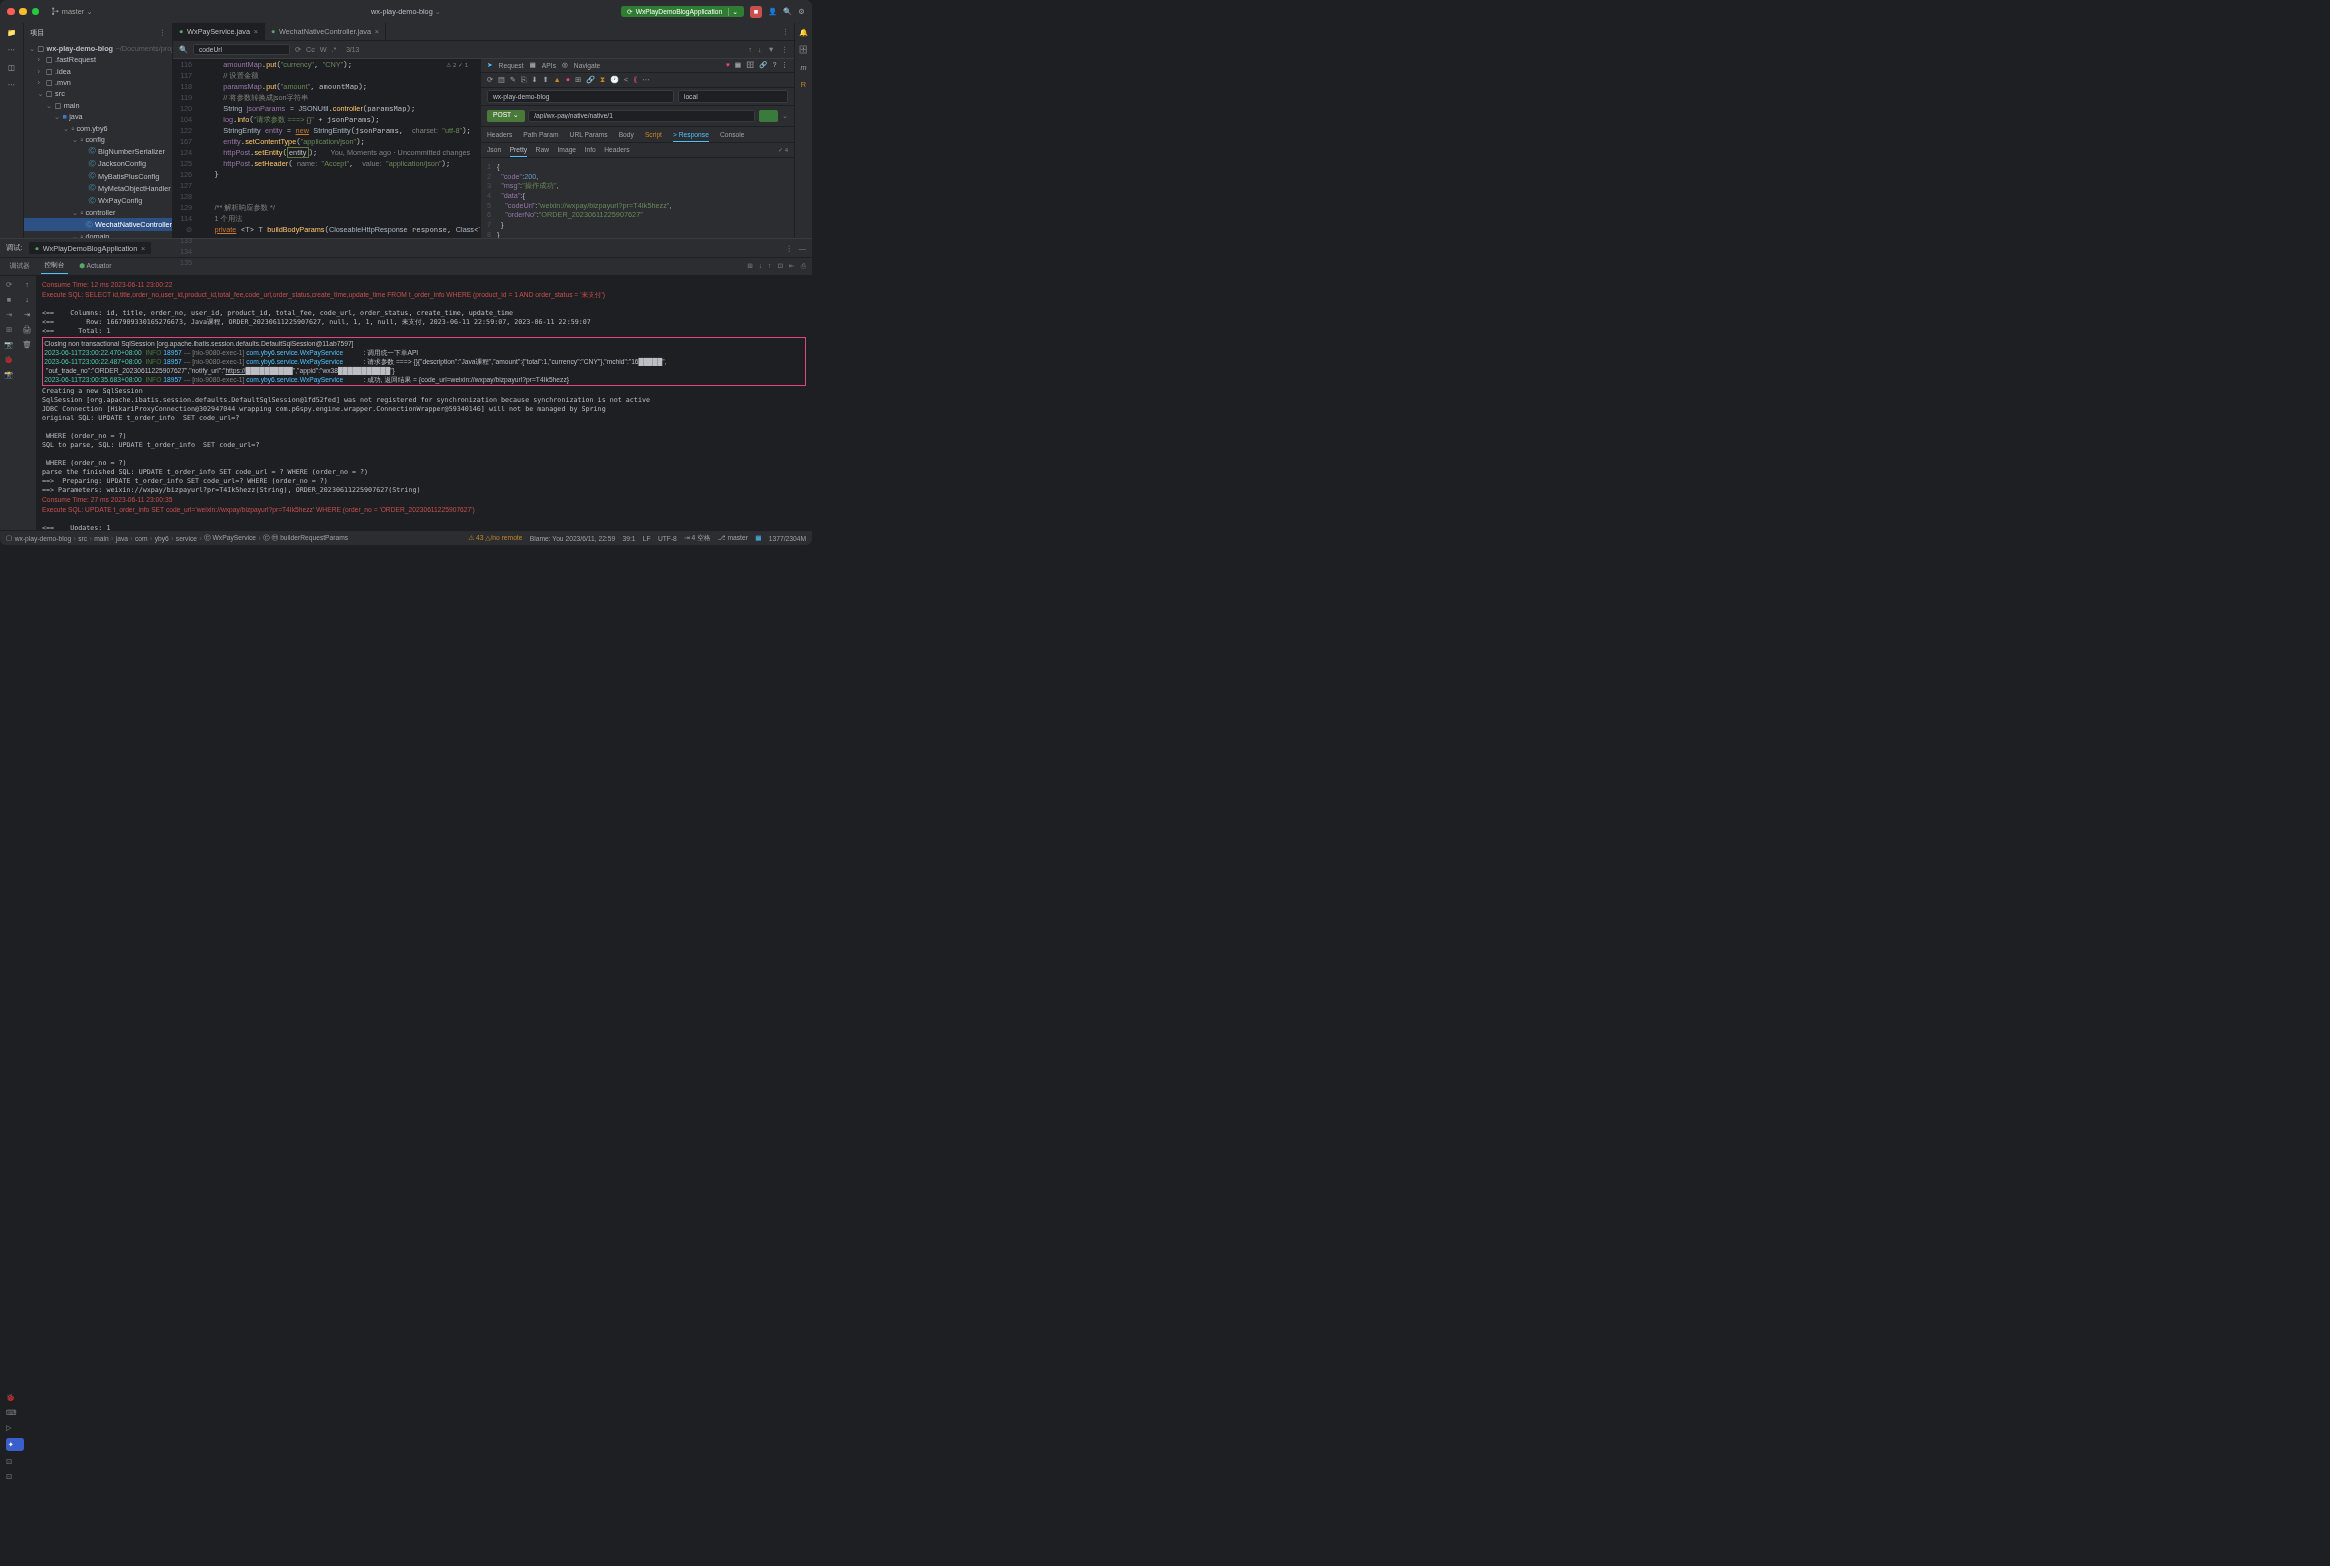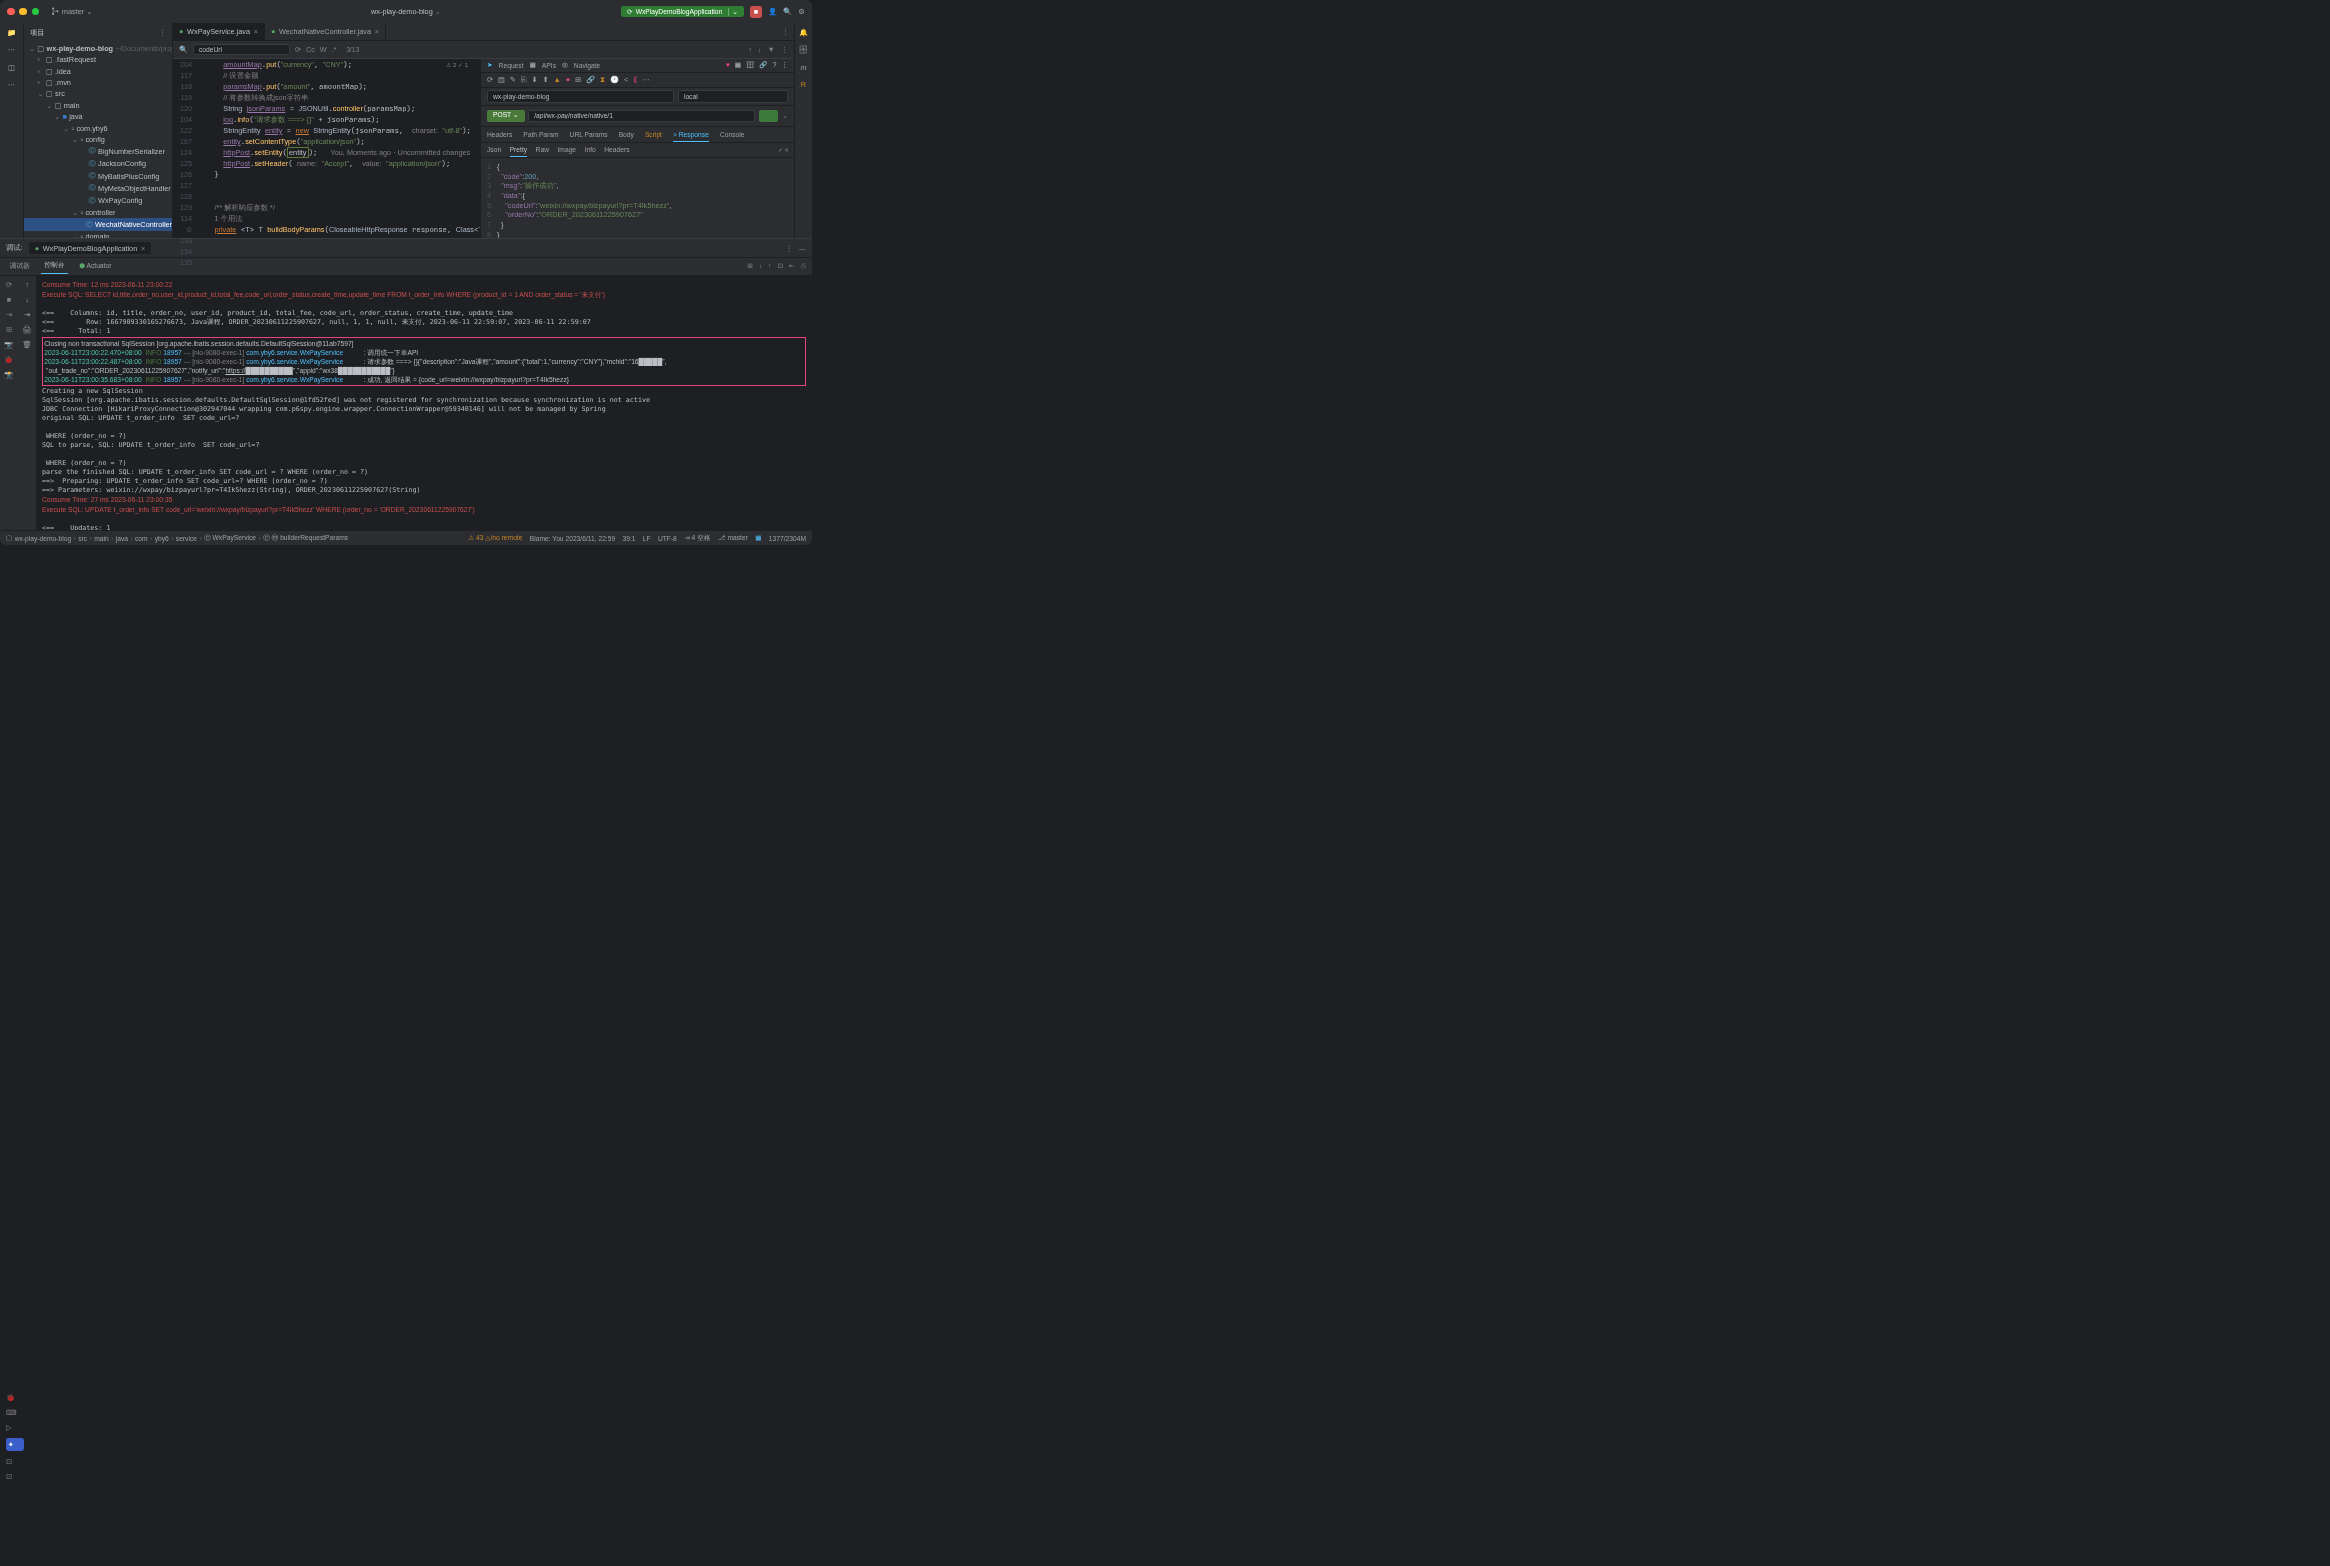--- a/index.html
+++ b/index.html
@@ -31,21 +31,21 @@
 .tab { padding: 3.7px 6px; display: flex; align-items: center; gap: 3.7px; color: #a0a0a0; font-size: 7.3px; border-right: 0.6px solid #1e1f22; }
 .tab.active { background: #1e1f22; color: #bcbec4; }
 .tab-close { color: #808080; }
 .search-bar { height: 18px; background: #2b2d30; display: flex; align-items: center; padding: 0 6px; gap: 4.9px; border-bottom: 0.6px solid #393b40; }
 .search-input { background: #1e1f22; border: 0.6px solid #393b40; color: #bcbec4; padding: 1.2px 4.9px; border-radius: 1.8px; width: 97px; font-size: 6.7px; }
 .search-meta { color: #808080; font-size: 6.7px; margin-left: 4.9px; }
 .editor-split { flex: 1; display: flex; min-height: 0; }
 .code-pane { flex: 1; display: flex; min-width: 0; background: #1e1f22; }
 .gutter { width: 24px; text-align: right; color: #4b5059; font-family: "JetBrains Mono", Consolas, monospace; font-size: 7.3px; padding: 0 4.9px; line-height: 11px; user-select: none; }
 .code { flex: 1; font-family: "JetBrains Mono", Consolas, monospace; font-size: 7.3px; line-height: 11px; white-space: pre; overflow: hidden; }
-.kw { color: #cc7832; text-decoration: underline; } .str { color: #6a8759; } .cmt { color: #808080; } .fn { color: #ffc66d; } .var { color: #9876aa; text-decoration: underline; } .type { color: #a9b7c6; }
+.kw { color: #cc7832; text-decoration: underline; } .str { color: #6a8759; } .cmt { color: #808080; } .fn { color: #ffc66d; } .var { color: #9876aa; } .type { color: #a9b7c6; }
 .right-panel { width: 314px; background: #2b2d30; display: flex; flex-direction: column; border-left: 0.6px solid #1e1f22; }
 .rp-row { display: flex; align-items: center; padding: 2.4px 6px; gap: 6px; border-bottom: 0.6px solid #1e1f22; font-size: 6.7px; }
 .rp-link { color: #a0a0a0; cursor: pointer; }
 .toolbar-icons { display: flex; gap: 4.9px; padding: 2.4px 6px; align-items: center; color: #a0a0a0; border-bottom: 0.6px solid #1e1f22; }
 .dropdown { background: #1e1f22; border: 0.6px solid #393b40; color: #bcbec4; padding: 1.8px 4.9px; border-radius: 1.8px; font-size: 6.7px; flex: 1; }
 .http-row { display: flex; padding: 3.7px 6px; gap: 3.7px; border-bottom: 0.6px solid #1e1f22; }
 .post-badge { background: #4a7a3a; color: #fff; padding: 1.8px 6px; border-radius: 1.8px; font-size: 6.7px; }
 .url-input { flex: 1; background: #1e1f22; border: 0.6px solid #393b40; color: #bcbec4; padding: 1.8px 4.9px; border-radius: 1.8px; font-size: 6.7px; }
 .send-btn { background: #3a7a3a; color: #fff; padding: 1.8px 8.5px; border-radius: 1.8px; }
 .req-tabs { display: flex; padding: 0 6px; gap: 11px; font-size: 6.7px; border-bottom: 0.6px solid #1e1f22; }
@@ -172,21 +172,21 @@
         <span style="margin-left:auto;display:flex;gap:6px;color:#808080">
           <span>↑</span>
           <span>↓</span>
           <span>▼</span>
           <span>⋮</span>
         </span>
       </div>
       <div class="editor-split">
         <div class="code-pane" style="position:relative">
           <div class="gutter" id="gutter">
-              <div>204</div>
+              <div>116</div>
               <div>117</div>
               <div>118</div>
               <div>119</div>
               <div>120</div>
               <div>104</div>
               <div>122</div>
               <div>167</div>
               <div>124</div>
               <div>125</div>
               <div>126</div>

